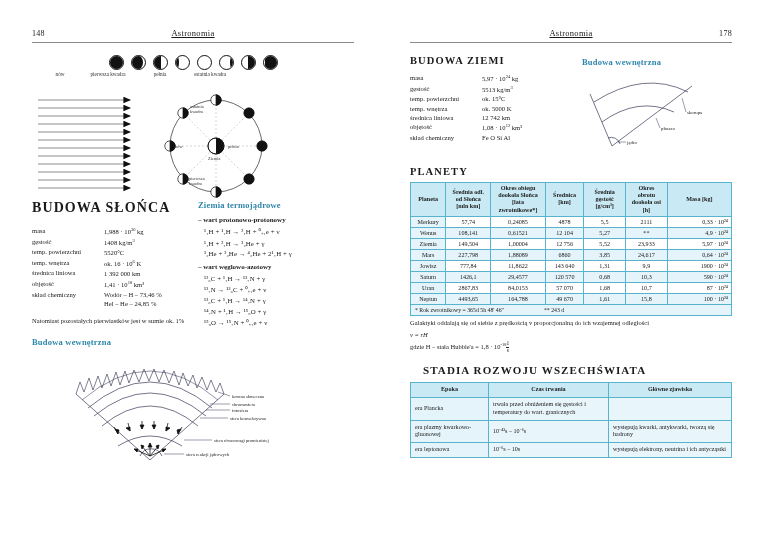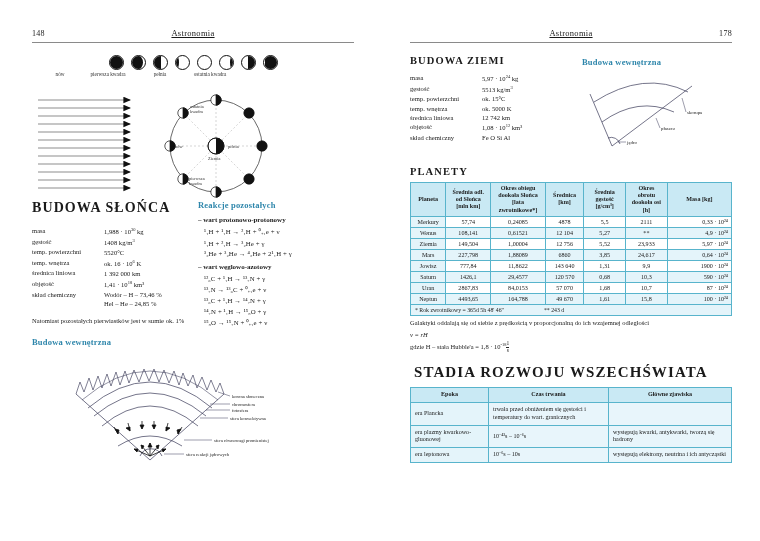--- a/index.html
+++ b/index.html
@@ -254,21 +254,21 @@
           <tr>
                 <td class="k"></td>
                 <td><span>Hel – He – 24,85 %</span></td>
               </tr>
         </tbody>
           </table>
         <div class="note">Natomiast pozostałych pierwiastków jest w sumie ok. 1%</div>
       </div>
 
       <div class="col-b">
-        <h3 class="sub">Reakcje pozostałych</h3>
+        <h3 class="sub">Ziemia termojądrowe</h3>
         <div class="cyc">– wart protonowo-protonowy</div>
         <div class="eq">¹₁H + ¹₁H → ²₁H + ⁰₊₁e + ν</div>
         <div class="eq">¹₁H + ²₁H → ³₂He + γ</div>
         <div class="eq">³₂He + ³₂He → ⁴₂He + 2¹₁H + γ</div>
         <div class="cyc">– wart węglowo-azotowy</div>
         <div class="eq">¹²₆C + ¹₁H → ¹³₇N + γ</div>
         <div class="eq">¹³₇N → ¹³₆C + ⁰₊₁e + ν</div>
         <div class="eq">¹³₆C + ¹₁H → ¹⁴₇N + γ</div>
         <div class="eq">¹⁴₇N + ¹₁H → ¹⁵₈O + γ</div>
         <div class="eq">¹⁵₈O → ¹⁵₇N + ⁰₊₁e + ν</div>
@@ -488,21 +488,21 @@
       <span>* Rok zwrotnikowy = 365d 5h 48' 46"</span>
       <span>** 243 d</span>
     </div>
 
     <div class="para">Galaktyki oddalają się od siebie z prędkością v proporcjonalną do ich wzajemnej odległości</div>
     <div class="para ital">v = rH</div>
     <div class="para">
       <span>gdzie H – stała Hubble'a = 1,8 · 10</span><sup>-18</sup><span class="frac"><span class="num">1</span><span class="den">s</span></span>
     </div>
 
-    <h2 class="sec" style="font-size:15px;margin:10px 0 6px 4px">STADIA ROZWOJU WSZECHŚWIATA</h2>
+    <h2 class="sec" style="font-size:11px;margin:10px 0 6px 13px">STADIA ROZWOJU WSZECHŚWIATA</h2>
 
     <table class="grid2">
       <tbody>
           <tr>
         <th class="epoch">Epoka</th>
         <th style="width:120px">Czas trwania</th>
         <th>Główne zjawiska</th>
       </tr>
       <tr>
         <td class="epoch">era Plancka</td>

